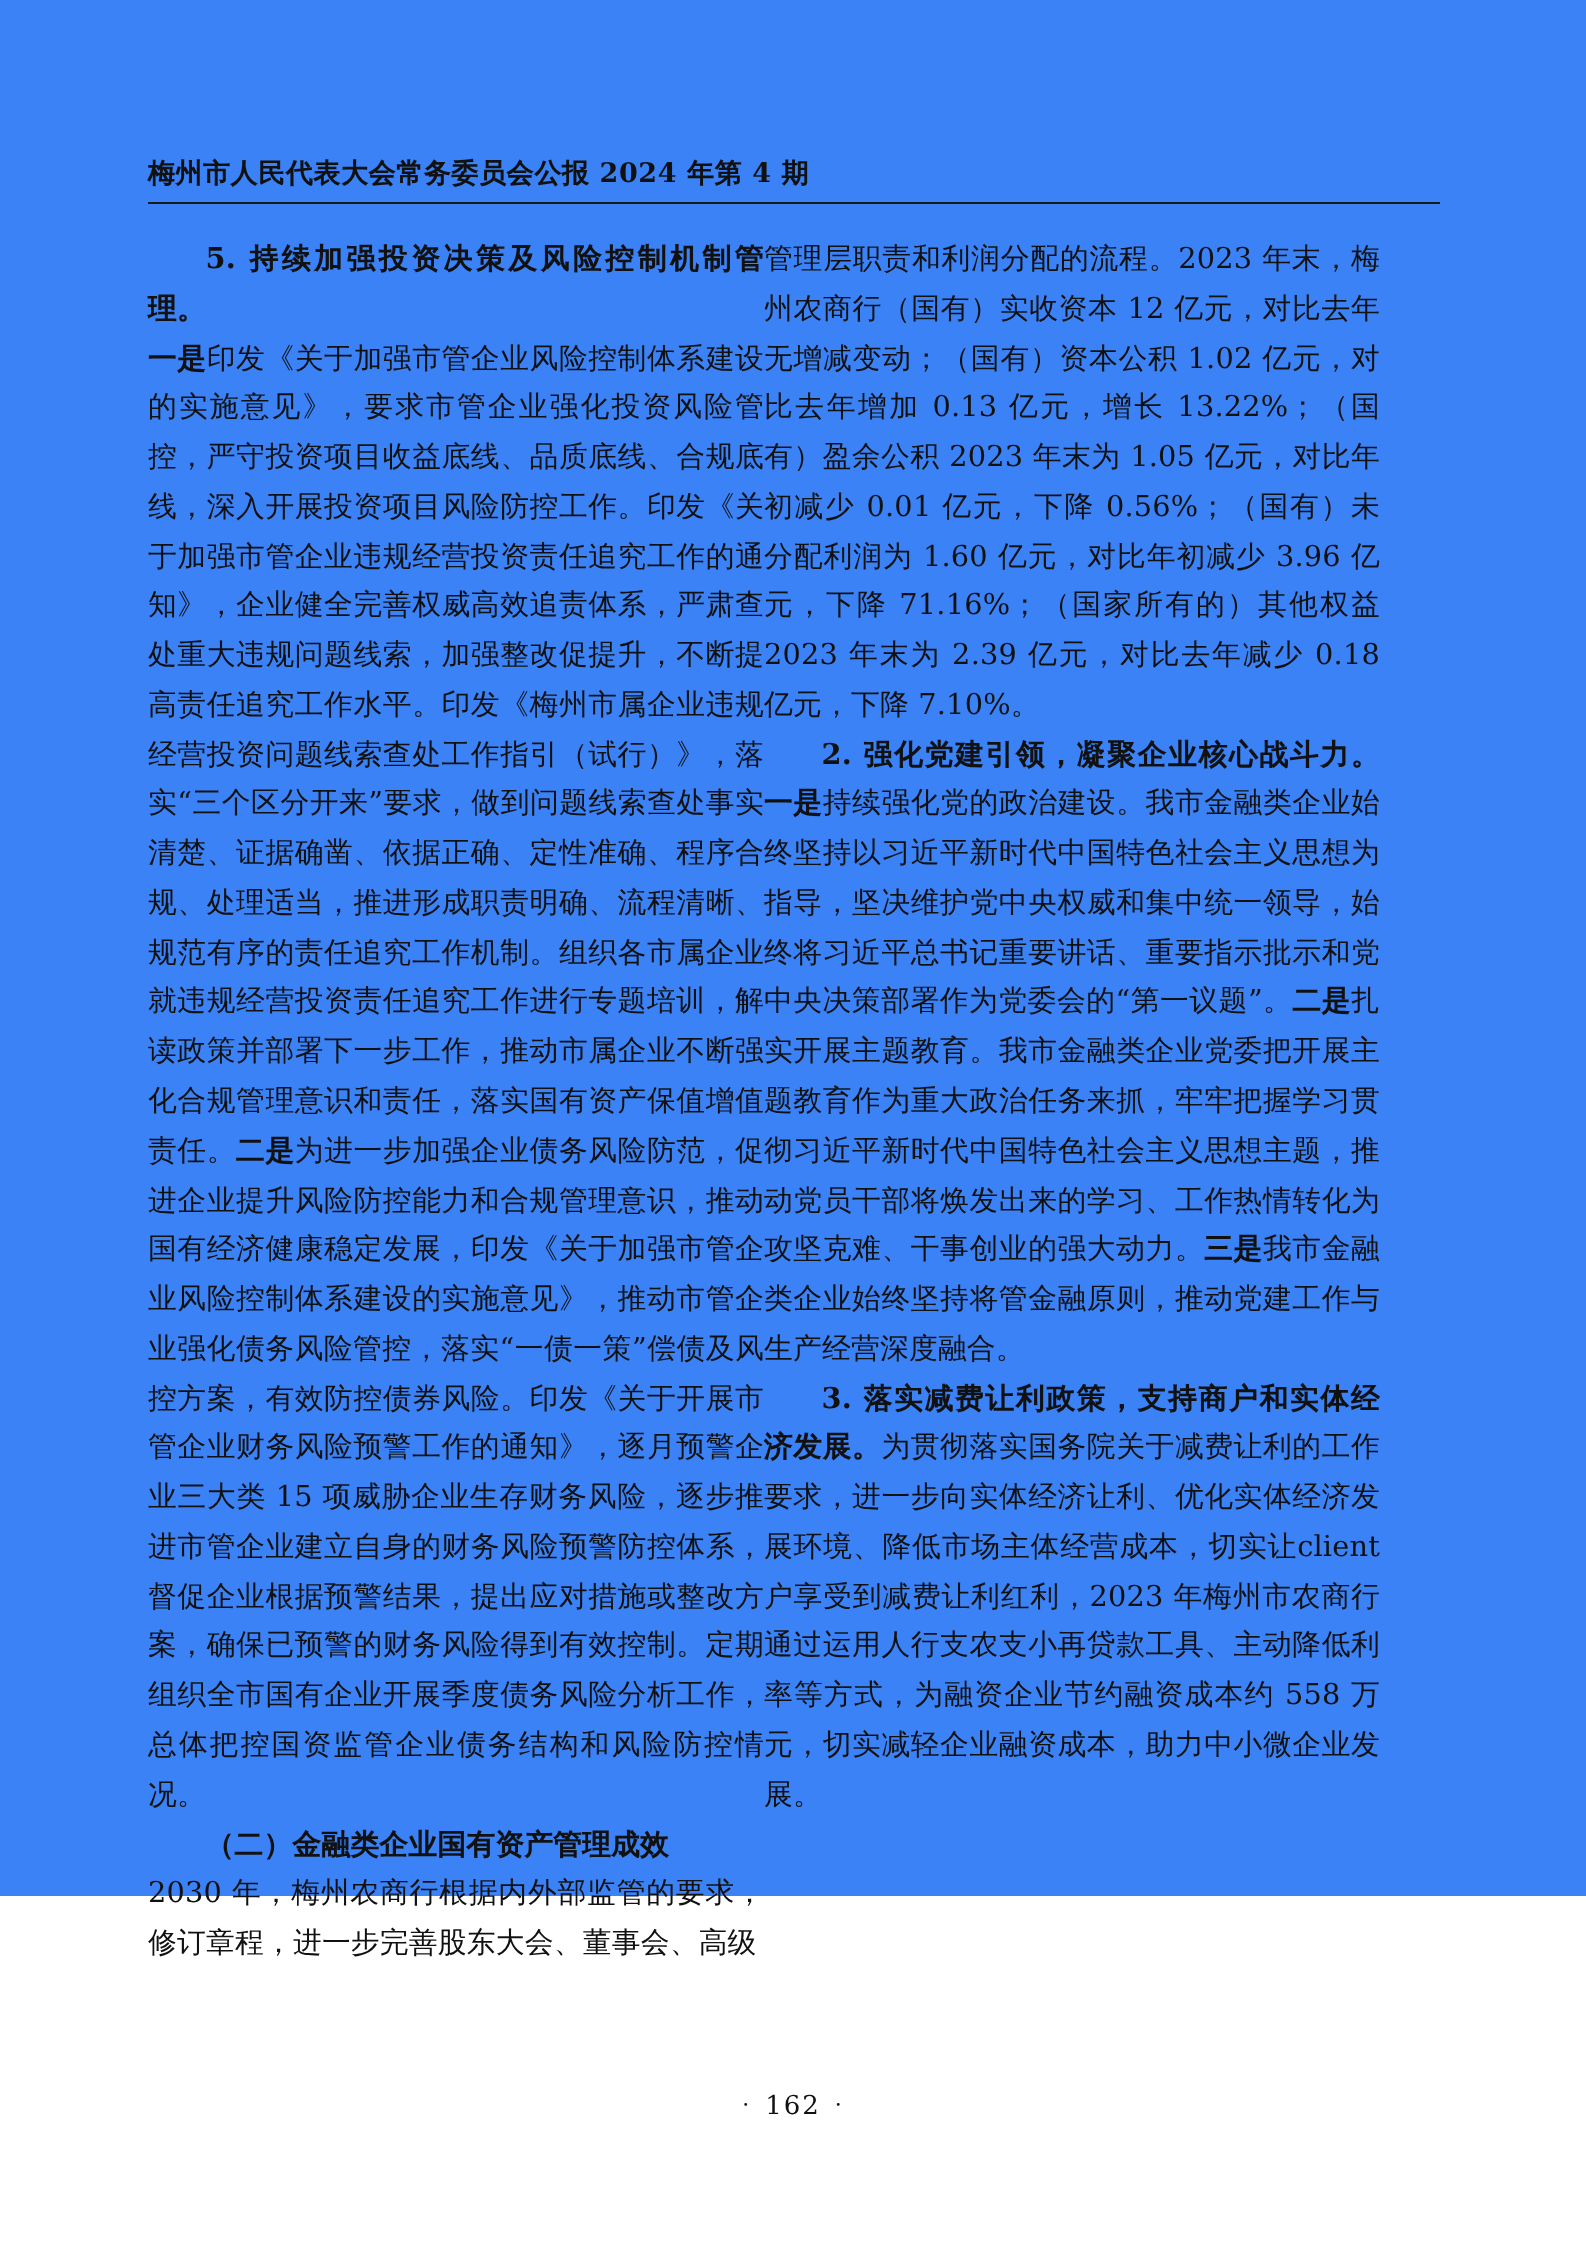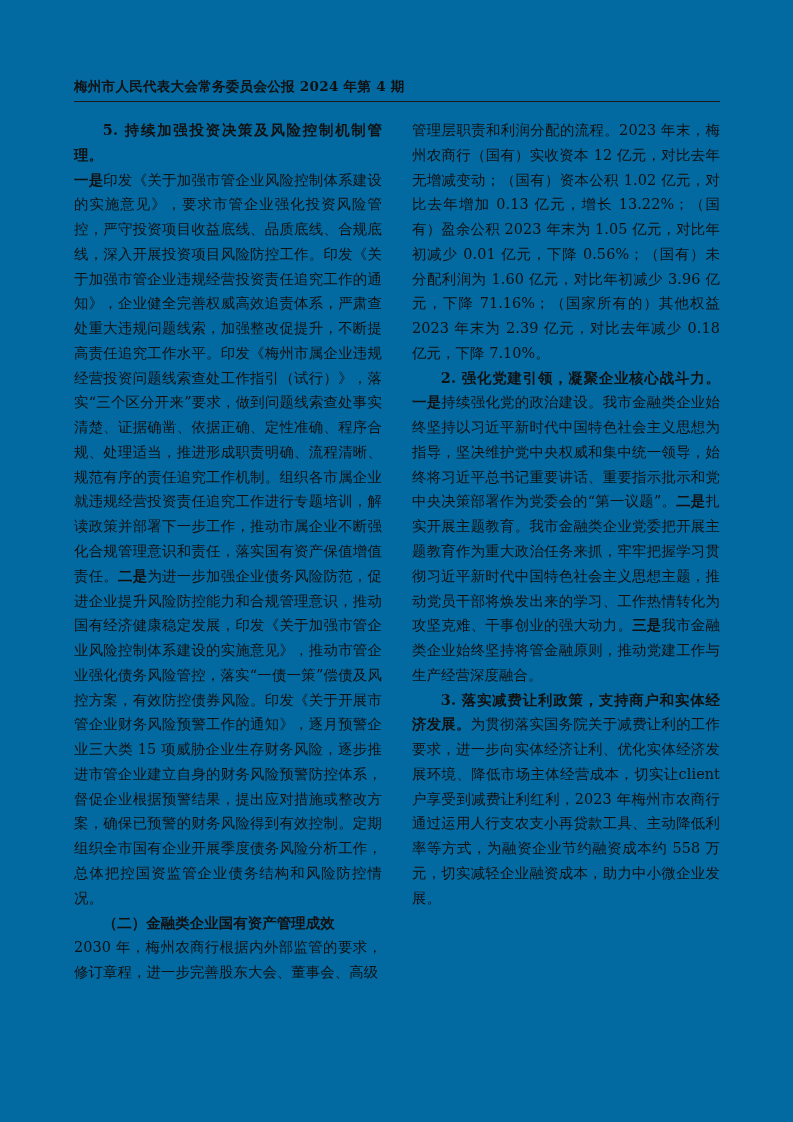--- a/index.html
+++ b/index.html
@@ -11,41 +11,40 @@
     height: 1122px;
     background: #ffffff;
     font-family: "DejaVu Serif", "Liberation Serif", serif;
     color: #111111;
     position: relative;
     overflow: hidden;
   }
   .page {
     position: absolute;
     left: 0; top: 0;
-    width: 793px; height: 1122px;
-    background: #0369a1;
+    width: 793px; height: 948px;
+    background: #3b82f6;
   }
   .page-inner {
     position: absolute;
     left: 74px;
     top: 78px;
     width: 646px;
     height: 980px;
   }
   .header {
     font-size: 13.5px;
     font-weight: bold;
     letter-spacing: 0.3px;
     padding-bottom: 5px;
     border-bottom: 1.6px solid #1a1a1a;
     white-space: nowrap;
   }
   .columns {
     display: flex;
-    gap: 30px;
     margin-top: 16px;
   }
   .col {
     width: 308px;
     font-size: 14.4px;
     line-height: 1.72;
     text-align: justify;
     text-justify: inter-ideograph;
     letter-spacing: 0.1px;
   }
@@ -91,13 +90,16 @@
         </div>
       <div class="col" id="right-col">
           <p class="noindent"><span>管理层职责和利润分配的流程。2023 年末，梅州农商行（国有）实收资本 12 亿元，对比去年无增减变动；（国有）资本公积 1.02 亿元，对比去年增加 0.13 亿元，增长 13.22%；（国有）盈余公积 2023 年末为 1.05 亿元，对比年初减少 0.01 亿元，下降 0.56%；（国有）未分配利润为 1.60 亿元，对比年初减少 3.96 亿元，下降 71.16%；（国家所有的）其他权益 2023 年末为 2.39 亿元，对比去年减少 0.18 亿元，下降 7.10%。</span></p>
           <p><span class="b">2. 强化党建引领，凝聚企业核心战斗力。</span><span class="b">一是</span><span>持续强化党的政治建设。我市金融类企业始终坚持以习近平新时代中国特色社会主义思想为指导，坚决维护党中央权威和集中统一领导，始终将习近平总书记重要讲话、重要指示批示和党中央决策部署作为党委会的“第一议题”。</span><span class="b">二是</span><span>扎实开展主题教育。我市金融类企业党委把开展主题教育作为重大政治任务来抓，牢牢把握学习贯彻习近平新时代中国特色社会主义思想主题，推动党员干部将焕发出来的学习、工作热情转化为攻坚克难、干事创业的强大动力。</span><span class="b">三是</span><span>我市金融类企业始终坚持将管金融原则，推动党建工作与生产经营深度融合。</span></p>
           <p><span class="b">3. 落实减费让利政策，支持商户和实体经济发展。</span><span>为贯彻落实国务院关于减费让利的工作要求，进一步向实体经济让利、优化实体经济发展环境、降低市场主体经营成本，切实让client户享受到减费让利红利，2023 年梅州市农商行通过运用人行支农支小再贷款工具、主动降低利率等方式，为融资企业节约融资成本约 558 万元，切实减轻企业融资成本，助力中小微企业发展。</span></p>
         </div>
     </div>
 
   </div>
 
+  <div class="footer">
+    <span class="dot">·</span><span>162</span><span class="dot">·</span>
+  </div>
 </div>
 
 </body></html>

